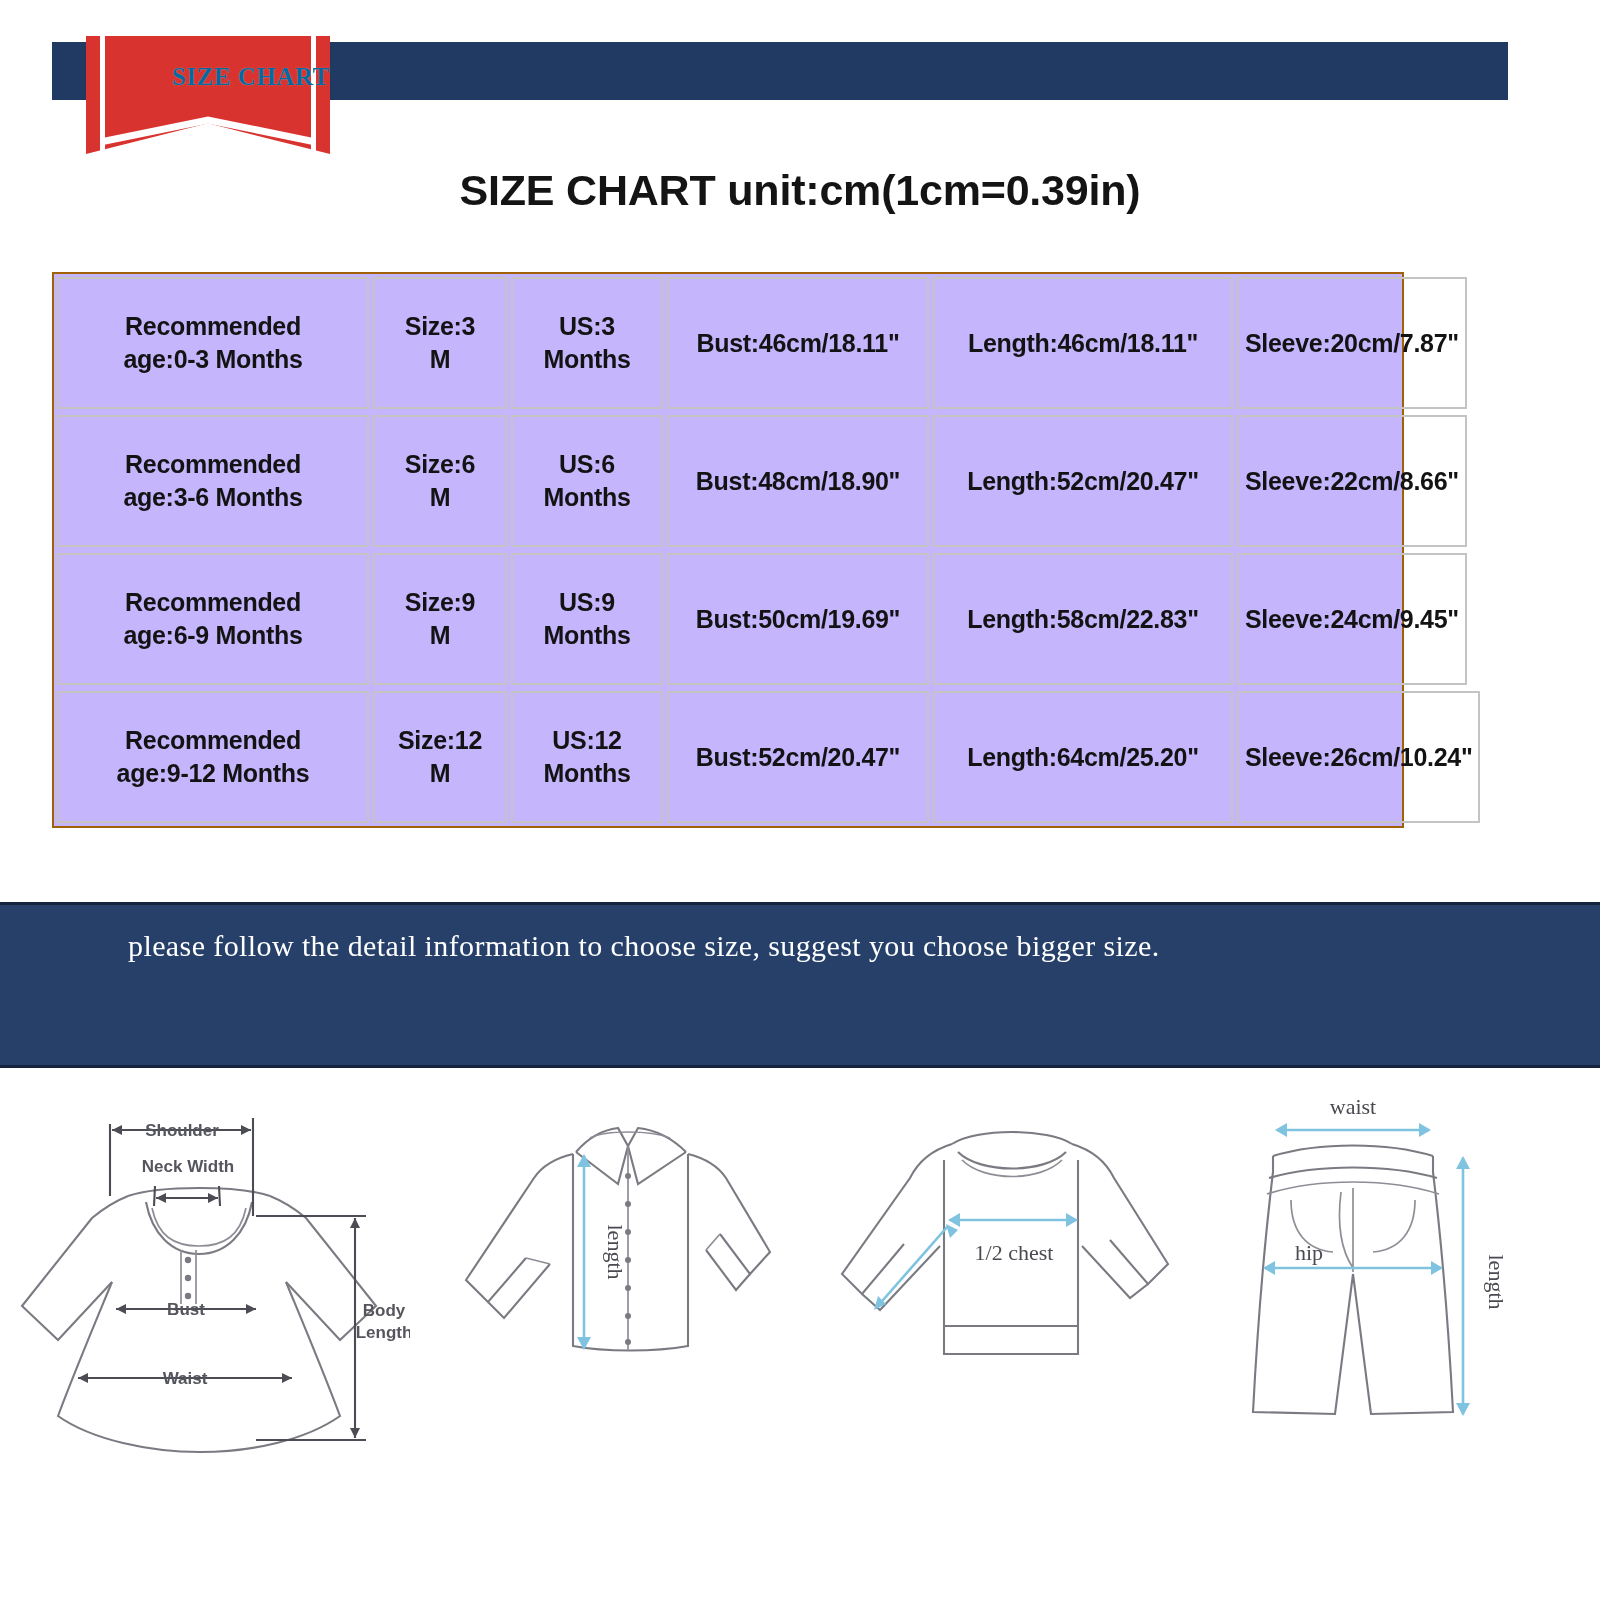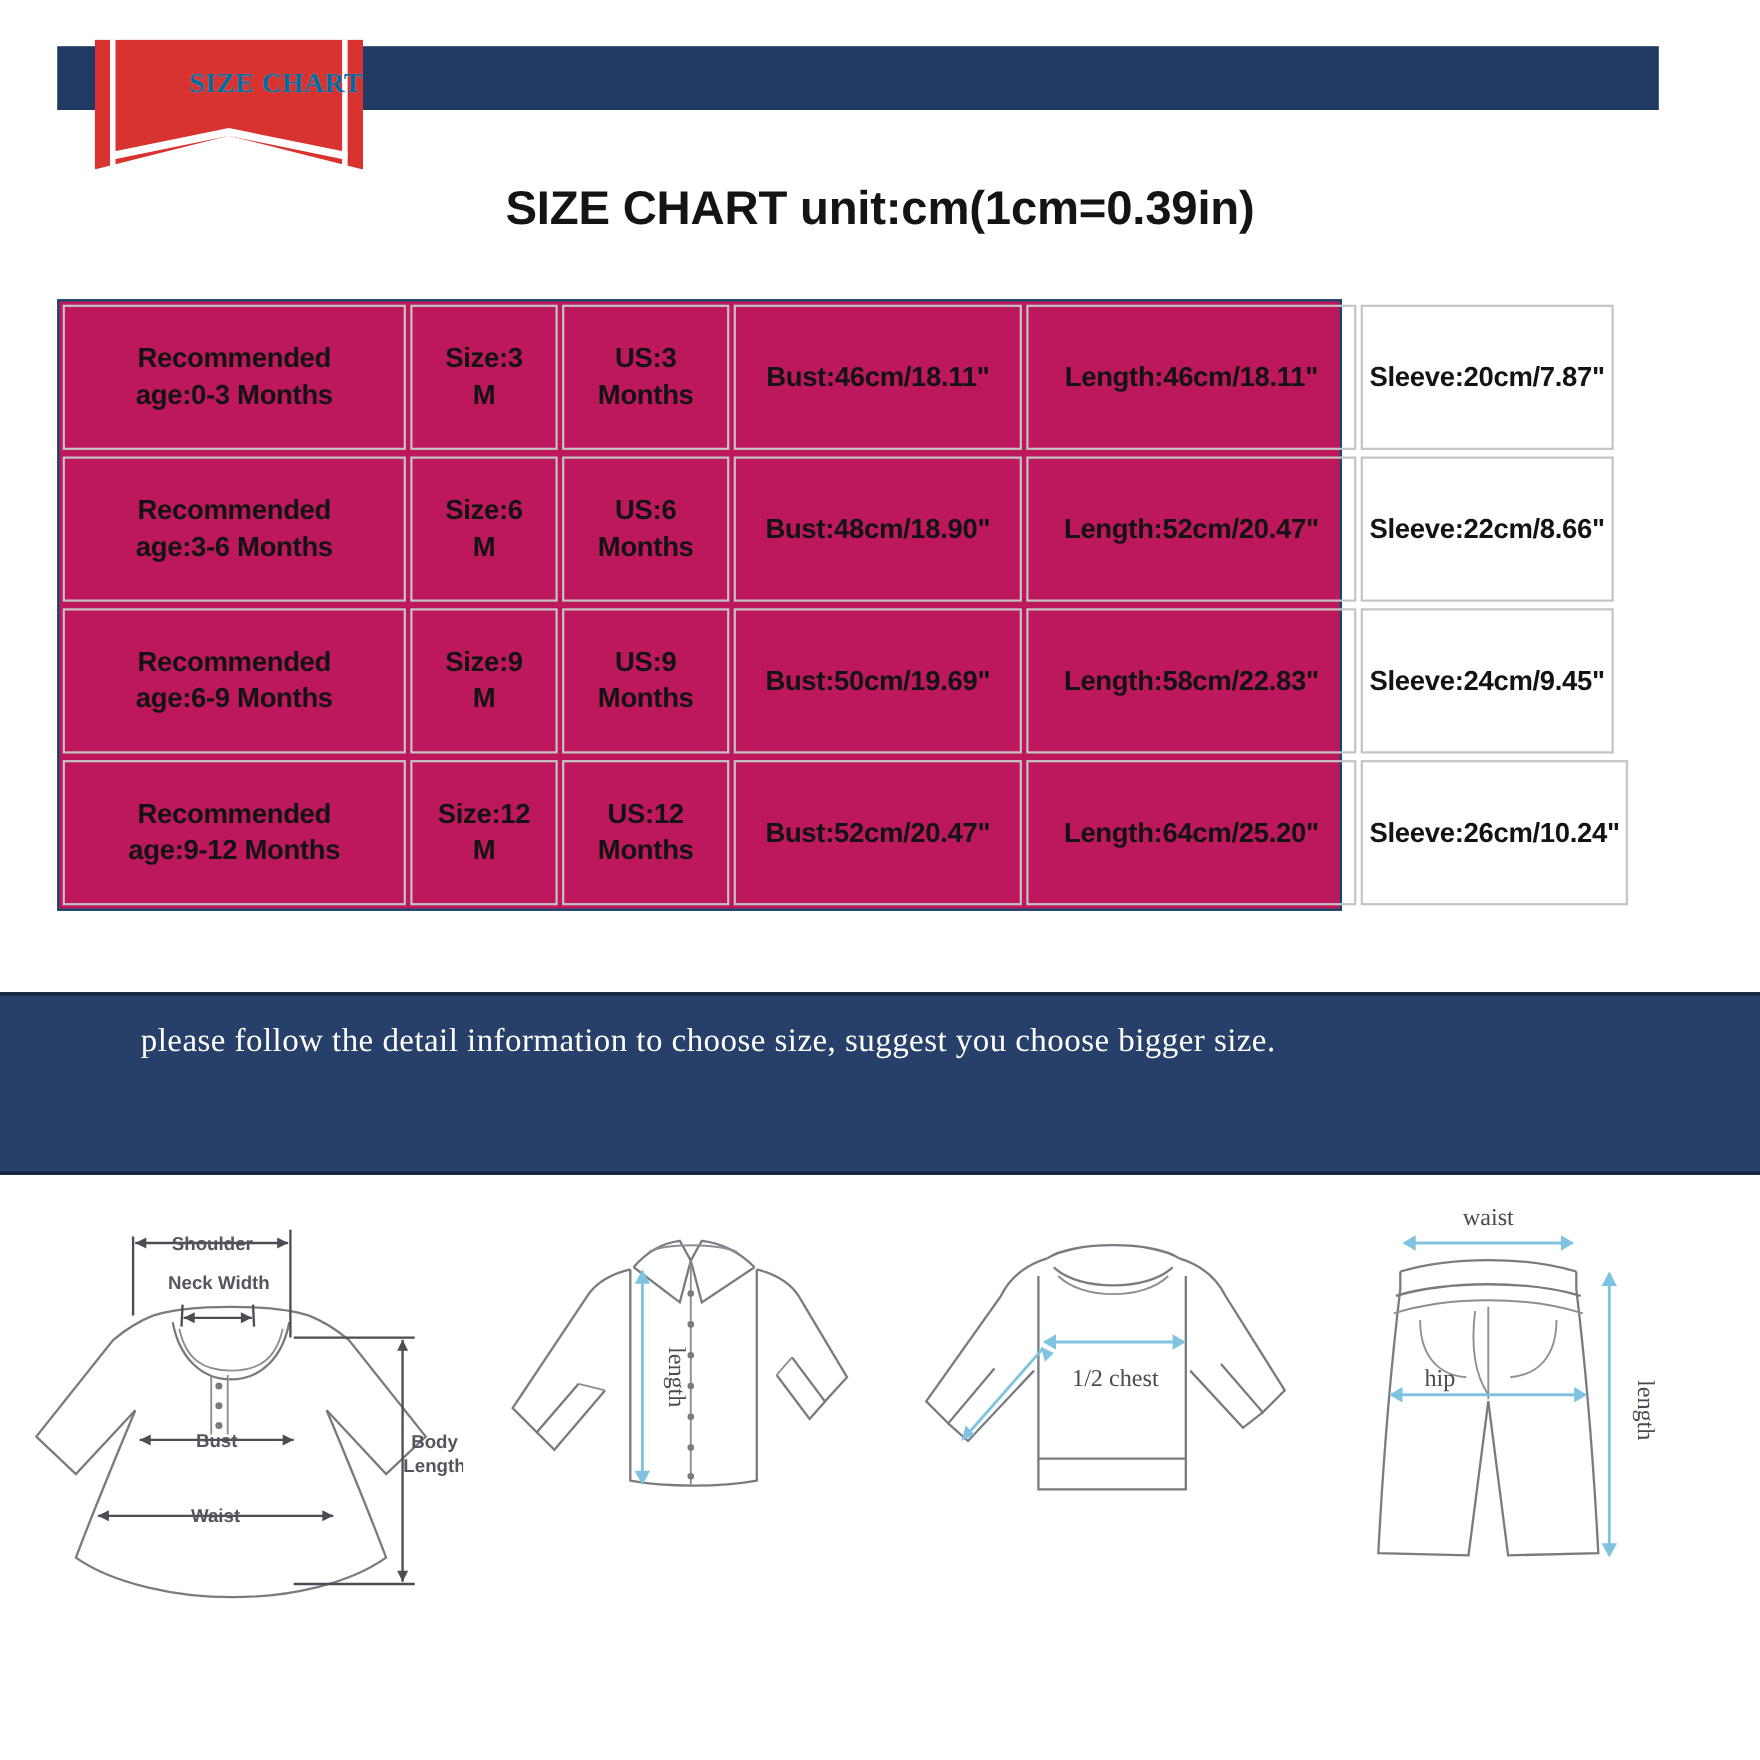--- a/index.html
+++ b/index.html
@@ -82,25 +82,25 @@
     font-size: 43px;
     color: #141414;
     letter-spacing: -0.2px;
   }
 
   
   #size-table {
     position: absolute;
     left: 52px;
     top: 272px;
-    width: 1168px;
+    width: 1352px;
     height: 556px;
-    border: 2px solid #0c4a6e;
-    box-sizing: border-box;
-    background: #be185d;
+    border: 2px solid #a16207;
+    box-sizing: border-box;
+    background: #c4b5fd;
   }
   .trow {
     display: flex;
     height: 25%;
     box-sizing: border-box;
     padding: 3px;
   }
   .tcell {
     border: 2px solid #c4c4c4;
     box-sizing: border-box;
@@ -151,21 +151,21 @@
     left: 0;
     top: 1068px;
     width: 1600px;
     height: 400px;
   }
   .diagram {
     position: absolute;
     top: 0;
   }
   .diagram svg { display: block; }
-  #diagram-dress  { left: 11px;   width: 410px; }
+  #diagram-dress  { left: 0;   width: 410px; }
   #diagram-shirt  { left: 430px;  width: 360px; }
   #diagram-sweat  { left: 800px;  width: 380px; }
   #diagram-pants  { left: 1195px; width: 370px; }
 
   .dline { stroke: #7a7a82; stroke-width: 2.1; fill: none; }
   .dline-thin { stroke: #8d8d96; stroke-width: 1.7; fill: none; }
   .meas-dark { stroke: #4c4c54; stroke-width: 2.1; fill: none; }
   .meas-blue { stroke: #7fc3e0; stroke-width: 2.6; fill: none; }
   .lbl-dark {
     fill: #55555d;

